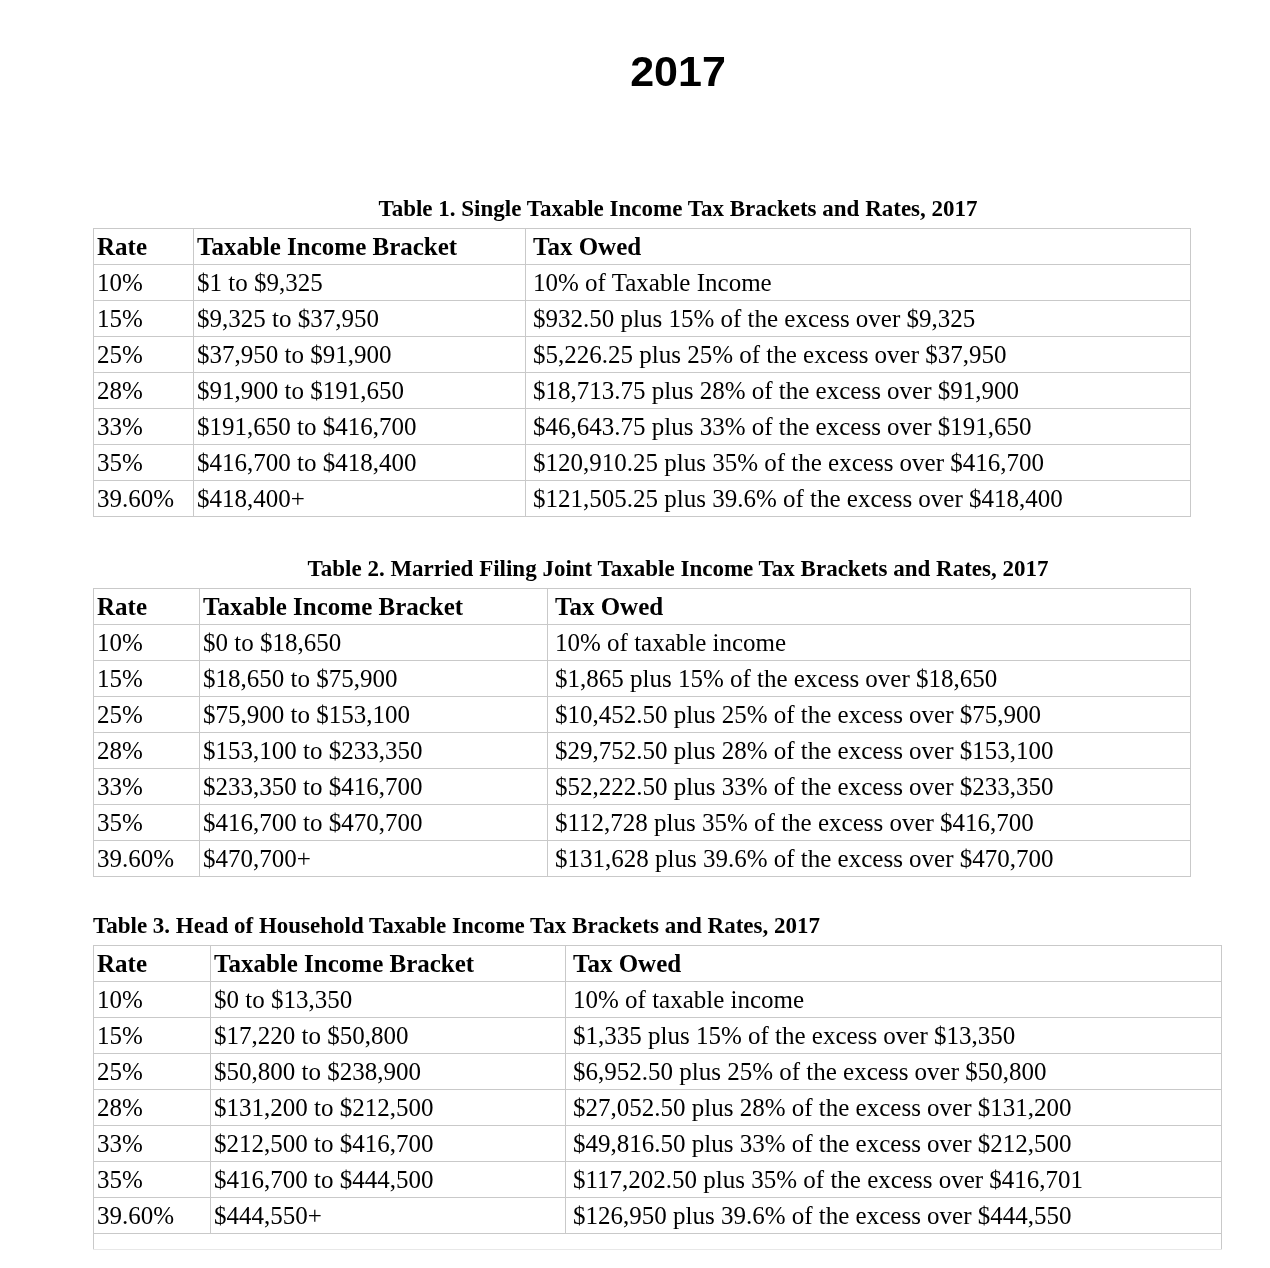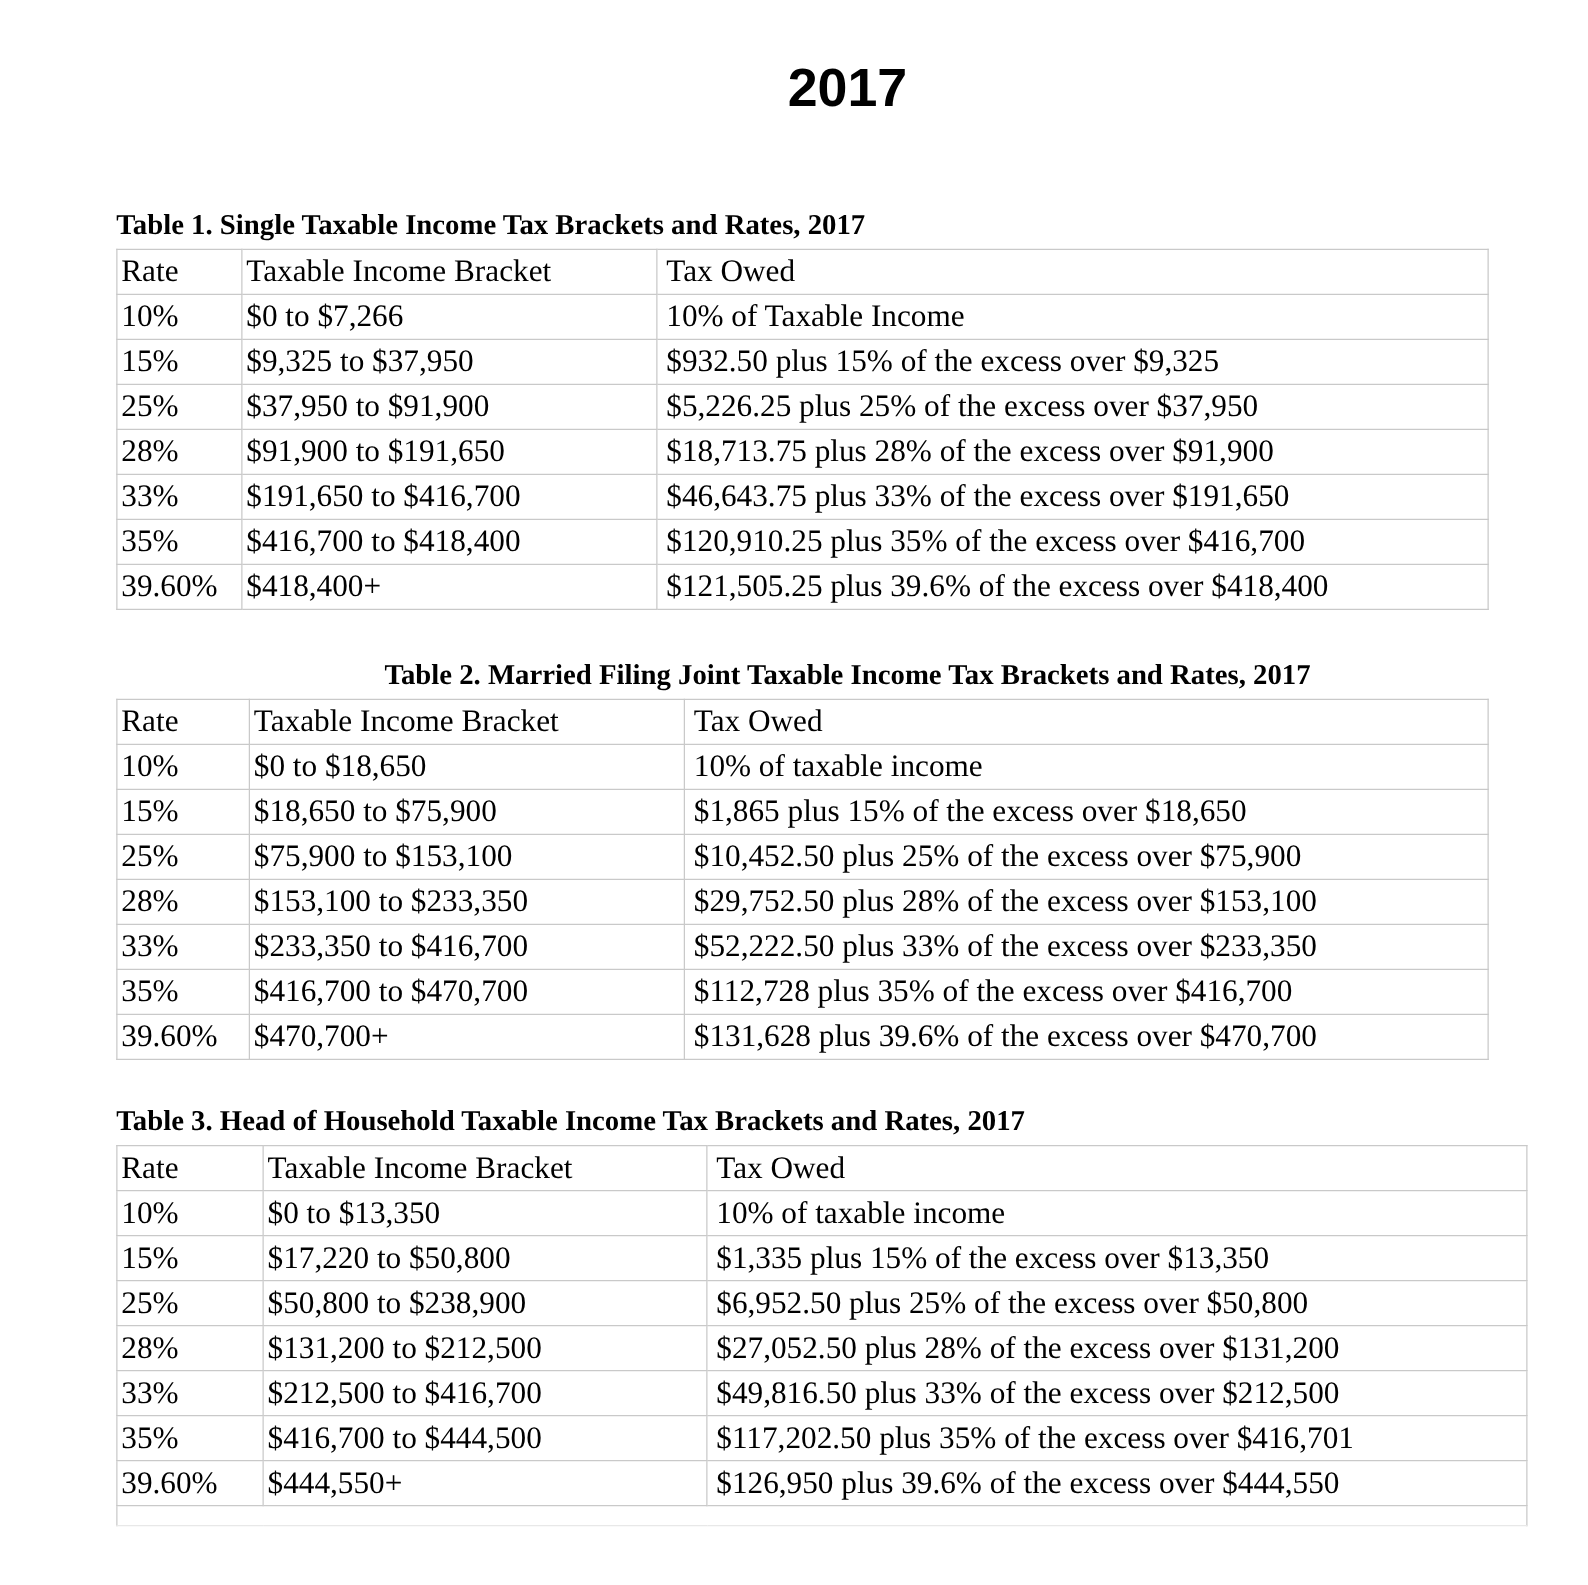--- a/index.html
+++ b/index.html
@@ -23,21 +23,21 @@
     line-height: 1.1;
     text-align: center;
   }
   .caption {
     margin: 0;
     font-size: 23px;
     font-weight: 700;
     line-height: 28px;
     font-family: "Liberation Serif", "DejaVu Serif", serif;
   }
-  .caption.c1 { margin-top: 71px; }
+  .caption.c1 { margin-top: 100px; text-align: center; }
   .caption.c2 { margin-top: 38px; text-align: center; }
   .caption.c3 { margin-top: 35px; }
   table.tax {
     border-collapse: collapse;
     table-layout: fixed;
     margin-top: 5px;
   }
   .t1, .t2 { width: 1098px; }
   .t3 { width: 1129px; }
   .t1 col.c-rate    { width: 100px; }
@@ -51,21 +51,21 @@
     font-size: 25px;
     font-weight: 400;
     text-align: left;
     height: 35px;
     line-height: 35px;
     padding: 0 4px 0 3px;
     white-space: nowrap;
     overflow: hidden;
     vertical-align: middle;
   }
-  .tax th { font-weight: 400; margin-top: 24px; }
+  .tax th { font-weight: 700; margin-top: 24px; }
   .tax th:last-child, .tax td:last-child { padding-left: 7px; }
   .tax tfoot td.trailing {
     height: 15px;
     border-bottom-color: #e8e8e8;
   }
 </style>
 </head>
 <body>
 
 <div class="page">
@@ -83,21 +83,21 @@
       <thead>
         <tr>
           <th>Rate</th>
           <th>Taxable Income Bracket</th>
           <th>Tax Owed</th>
         </tr>
       </thead>
       <tbody>
           <tr>
             <td>10%</td>
-            <td>$0 to $7,266</td>
+            <td>$1 to $9,325</td>
             <td>10% of Taxable Income</td>
           </tr>
           <tr>
             <td>15%</td>
             <td>$9,325 to $37,950</td>
             <td>$932.50 plus 15% of the excess over $9,325</td>
           </tr>
           <tr>
             <td>25%</td>
             <td>$37,950 to $91,900</td>

